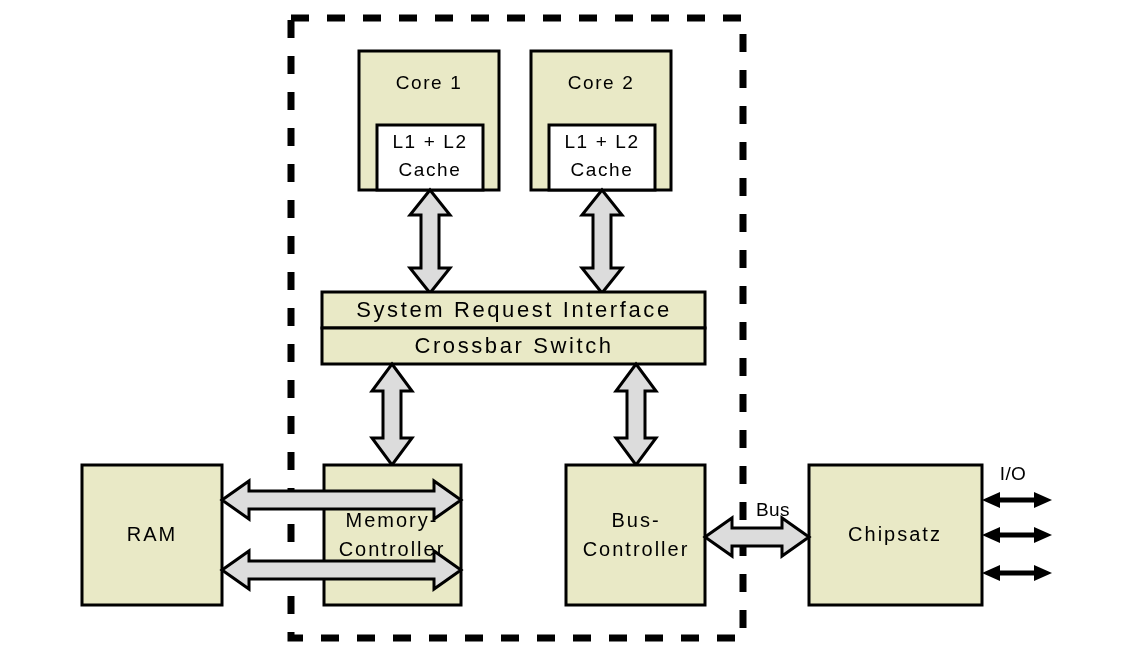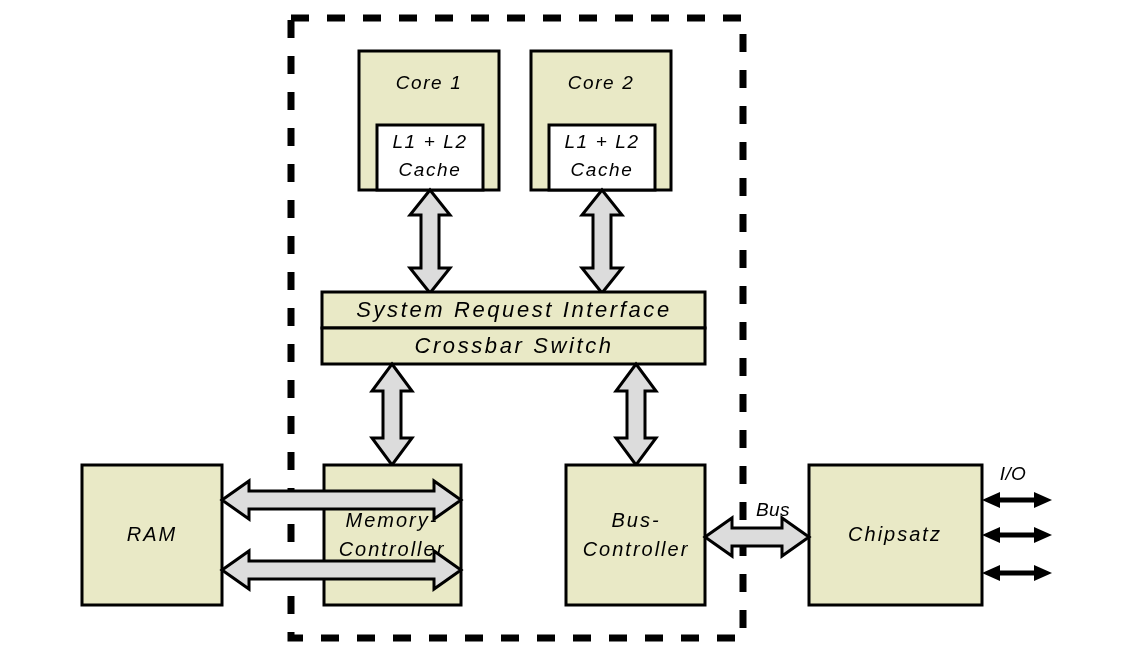--- a/index.html
+++ b/index.html
@@ -11,21 +11,20 @@
     width: 1126px;
     height: 668px;
     overflow: hidden;
     font-family: "Liberation Sans", sans-serif;
   }
   #diagram-root {
     position: relative;
     width: 1126px;
     height: 668px;
     background: #ffffff;
-    font-style: italic;
   }
   svg#cpu-diagram {
     display: block;
     width: 1126px;
     height: 668px;
   }
   .box-fill {
     fill: #e9e9c6;
     stroke: #000000;
     stroke-width: 3;

